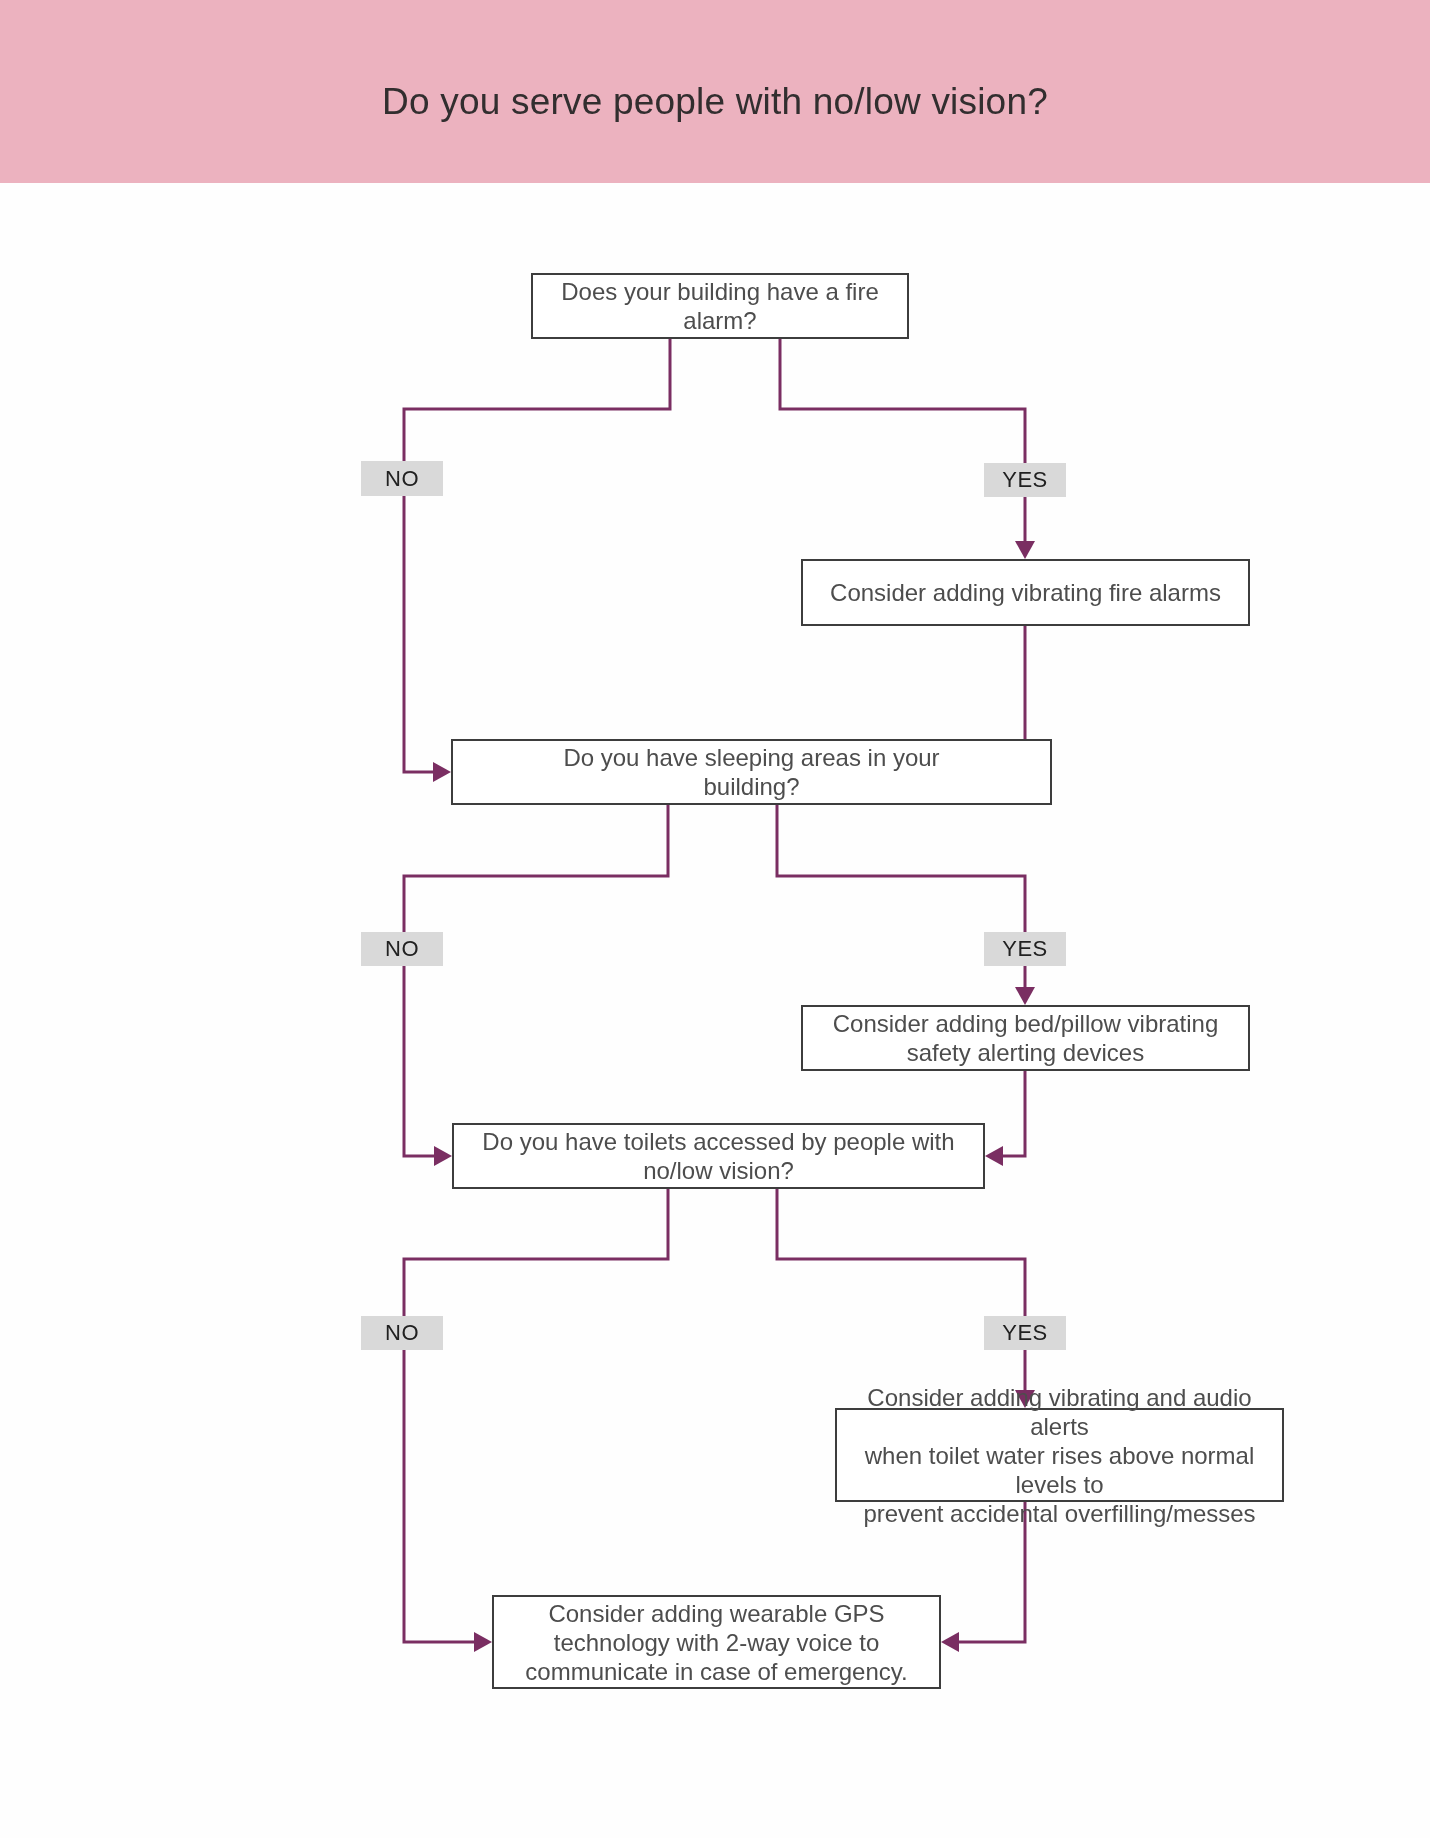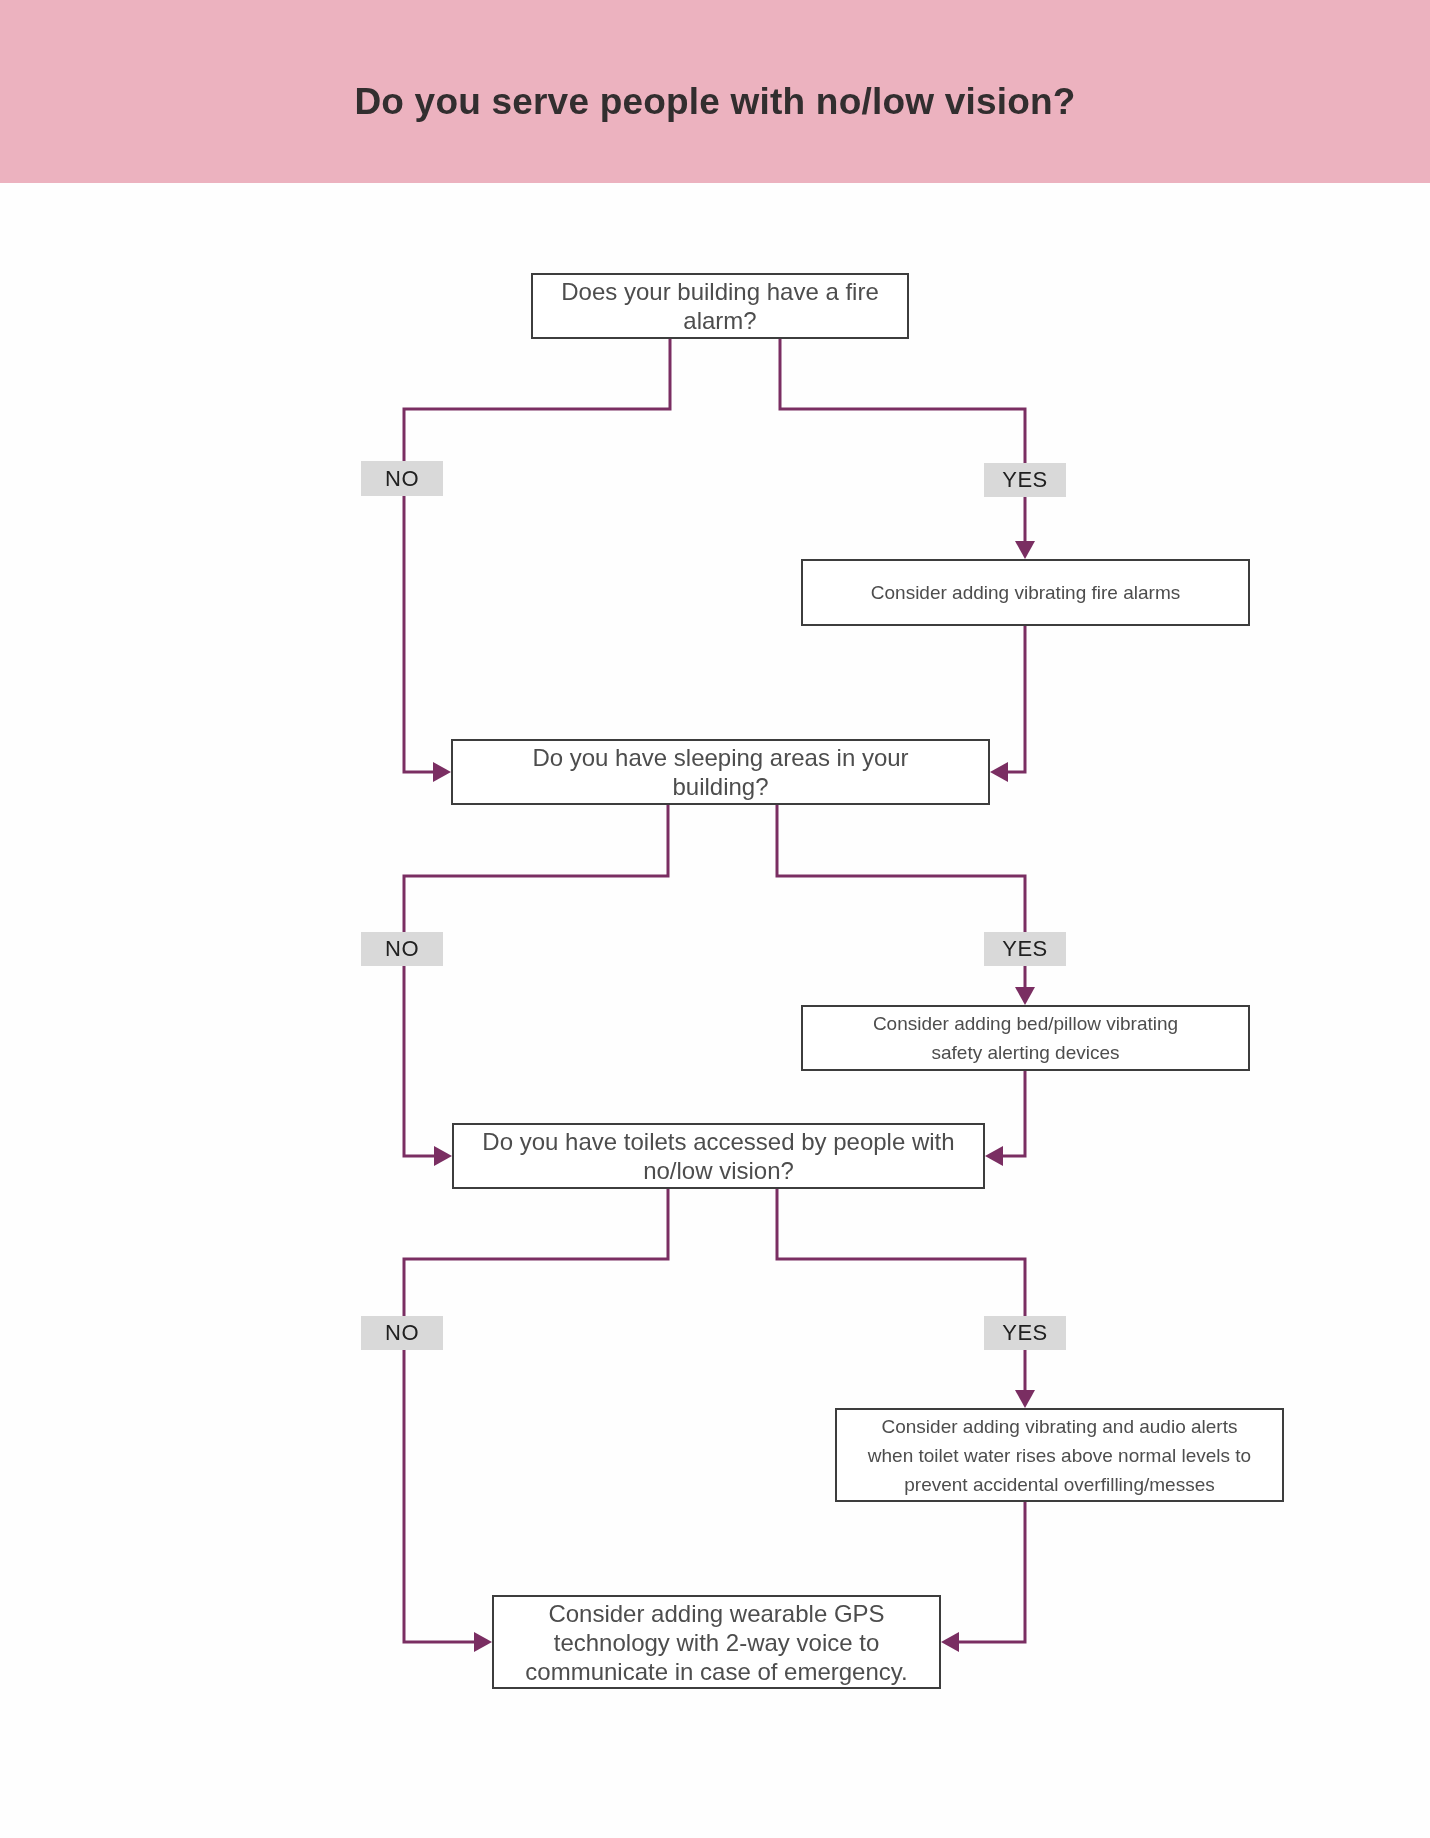--- a/index.html
+++ b/index.html
@@ -20,39 +20,39 @@
     background:var(--page-bg);
     font-family:"Liberation Sans", sans-serif;
     overflow:hidden;
   }
   .header{
     position:absolute;left:0;top:0;width:1430px;height:183px;
     background:var(--header-bg);
     display:flex;align-items:center;justify-content:center;
   }
   .header h1{
-    font-size:37px;font-weight:700;color:var(--title-text);
+    font-size:37px;font-weight:400;color:var(--title-text);
     letter-spacing:0.2px;
     margin-top:20px;
   }
   .flow{position:absolute;left:0;top:0;width:1430px;height:1838px;}
   svg.connectors{position:absolute;left:0;top:0;z-index:0;}
   .conn{fill:none;stroke:var(--connector);stroke-width:3;}
   .arrowhead{fill:var(--connector);stroke:none;}
   .node{
     position:absolute;z-index:1;
     background:var(--box-bg);
     border:2.5px solid var(--box-border);
     display:flex;align-items:center;justify-content:center;
     text-align:center;color:var(--box-text);
     font-size:24px;line-height:29px;
     white-space:pre-line;
     padding:2px 15px;
   }
-  .node.small{font-size:19px;line-height:29px;}
+  .node.small{font-size:24px;line-height:29px;}
   .branch-label{
     position:absolute;z-index:2;
     background:var(--label-bg);
     display:flex;align-items:center;justify-content:center;
     font-size:22px;font-weight:400;color:var(--label-text);
     letter-spacing:0.5px;
     text-align:center;
   }
 </style>
 </head>
@@ -90,21 +90,21 @@
     <path class="conn" d="M 777 1189 V 1259 H 1025 V 1390"></path>
     <polygon class="arrowhead" points="1025,1408 1015,1390 1035,1390"></polygon>
 
     <path class="conn" d="M 1025 1502 V 1642 H 959"></path>
     <polygon class="arrowhead" points="941,1642 959,1632 959,1652"></polygon>
   </svg>
 
   <div class="node" style="left:531px;top:273px;width:378px;height:66px;">Does your building have a fire
 alarm?</div>
 
-  <div class="node" style="left:451px;top:739px;width:539px;height:66px;">Do you have sleeping areas in your
+  <div class="node" style="left:451px;top:739px;width:601px;height:66px;">Do you have sleeping areas in your
 building?</div>
 
   <div class="node" style="left:452px;top:1123px;width:533px;height:66px;">Do you have toilets accessed by people with
 no/low vision?</div>
 
   <div class="node small" style="left:801px;top:559px;width:449px;height:67px;">Consider adding vibrating fire alarms</div>
 
   <div class="node small" style="left:801px;top:1005px;width:449px;height:66px;">Consider adding bed/pillow vibrating
 safety alerting devices</div>
 

